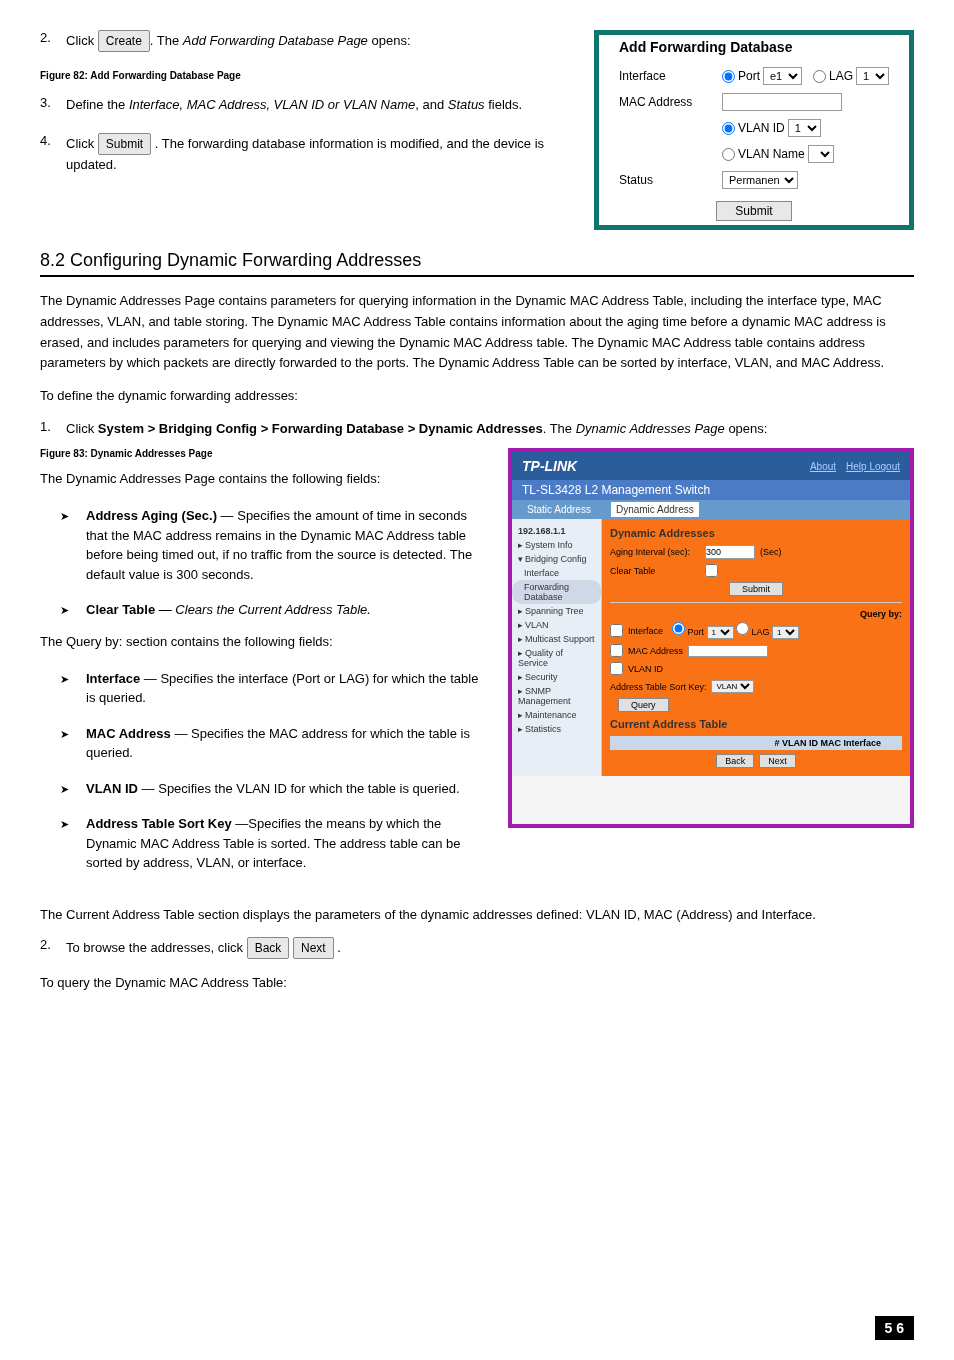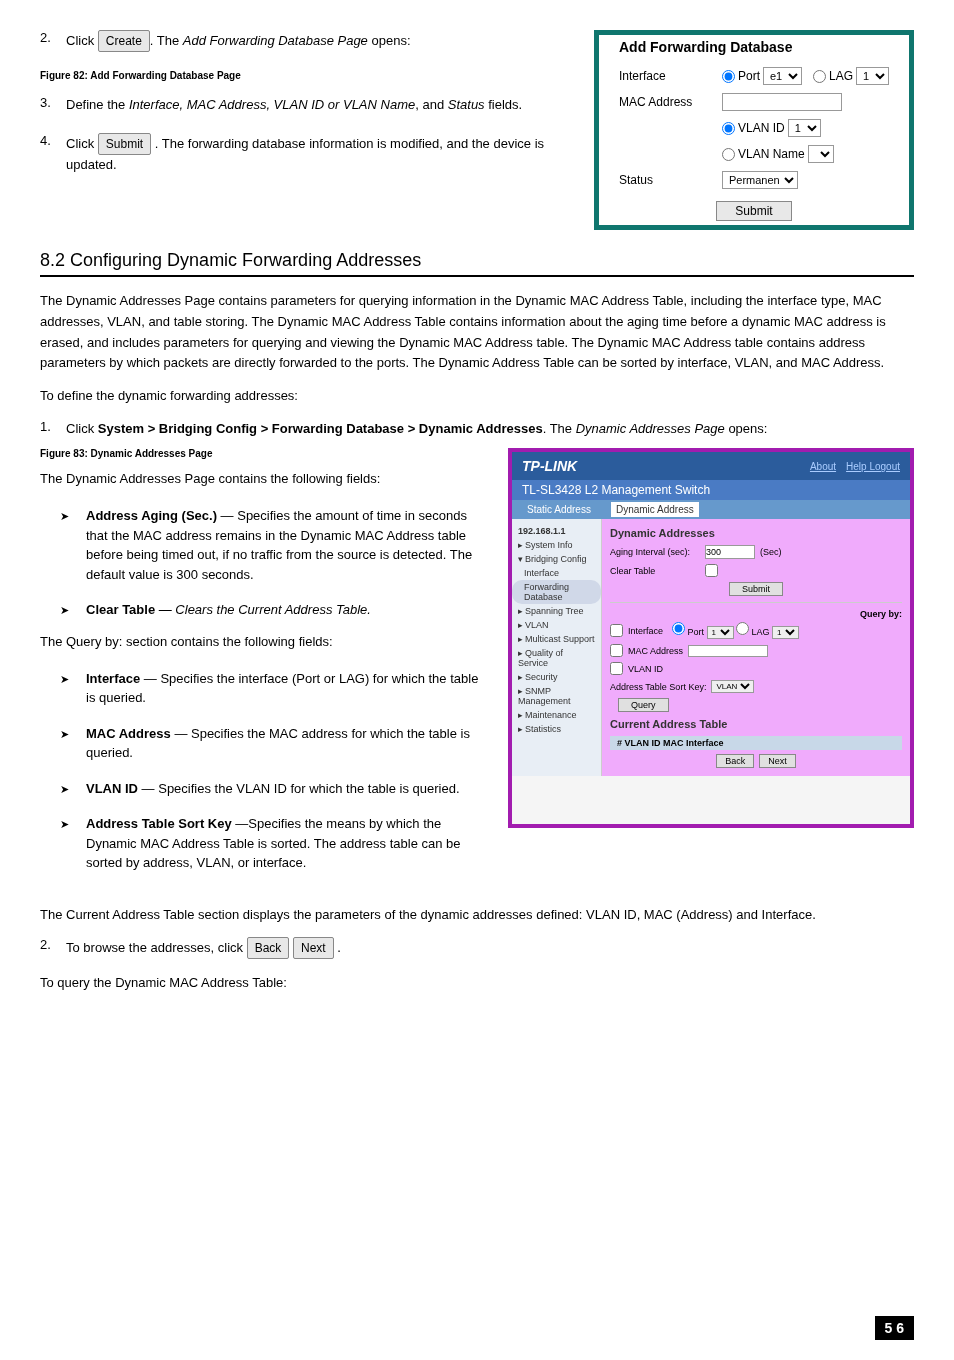--- a/index.html
+++ b/index.html
@@ -263,21 +263,21 @@
       color: #333;
     }
 
     .sidebar-item-d.active {
       background: #d0d8e8;
     }
 
     .device-main {
       flex: 1;
       padding: 8px;
-      background: #f0abfc;
+      background: #f97316;
     }
 
     .device-section-title {
       font-weight: bold;
       font-size: 11px;
       margin-bottom: 6px;
       color: #333;
     }
 
     .device-row {
@@ -318,23 +318,23 @@
       font-size: 9px;
     }
 
     .device-table-section {
       margin-top: 6px;
       font-size: 9px;
     }
 
     .device-table-header {
       background: #c8d8e8;
-      padding: 2px 7px;
+      padding: 2px 21px;
       font-weight: bold;
-      text-align: left;
+      text-align: right;
       font-size: 9px;
     }
 
     .device-nav-btns {
       display: flex;
       gap: 5px;
       justify-content: center;
       margin-top: 4px;
     }
 

